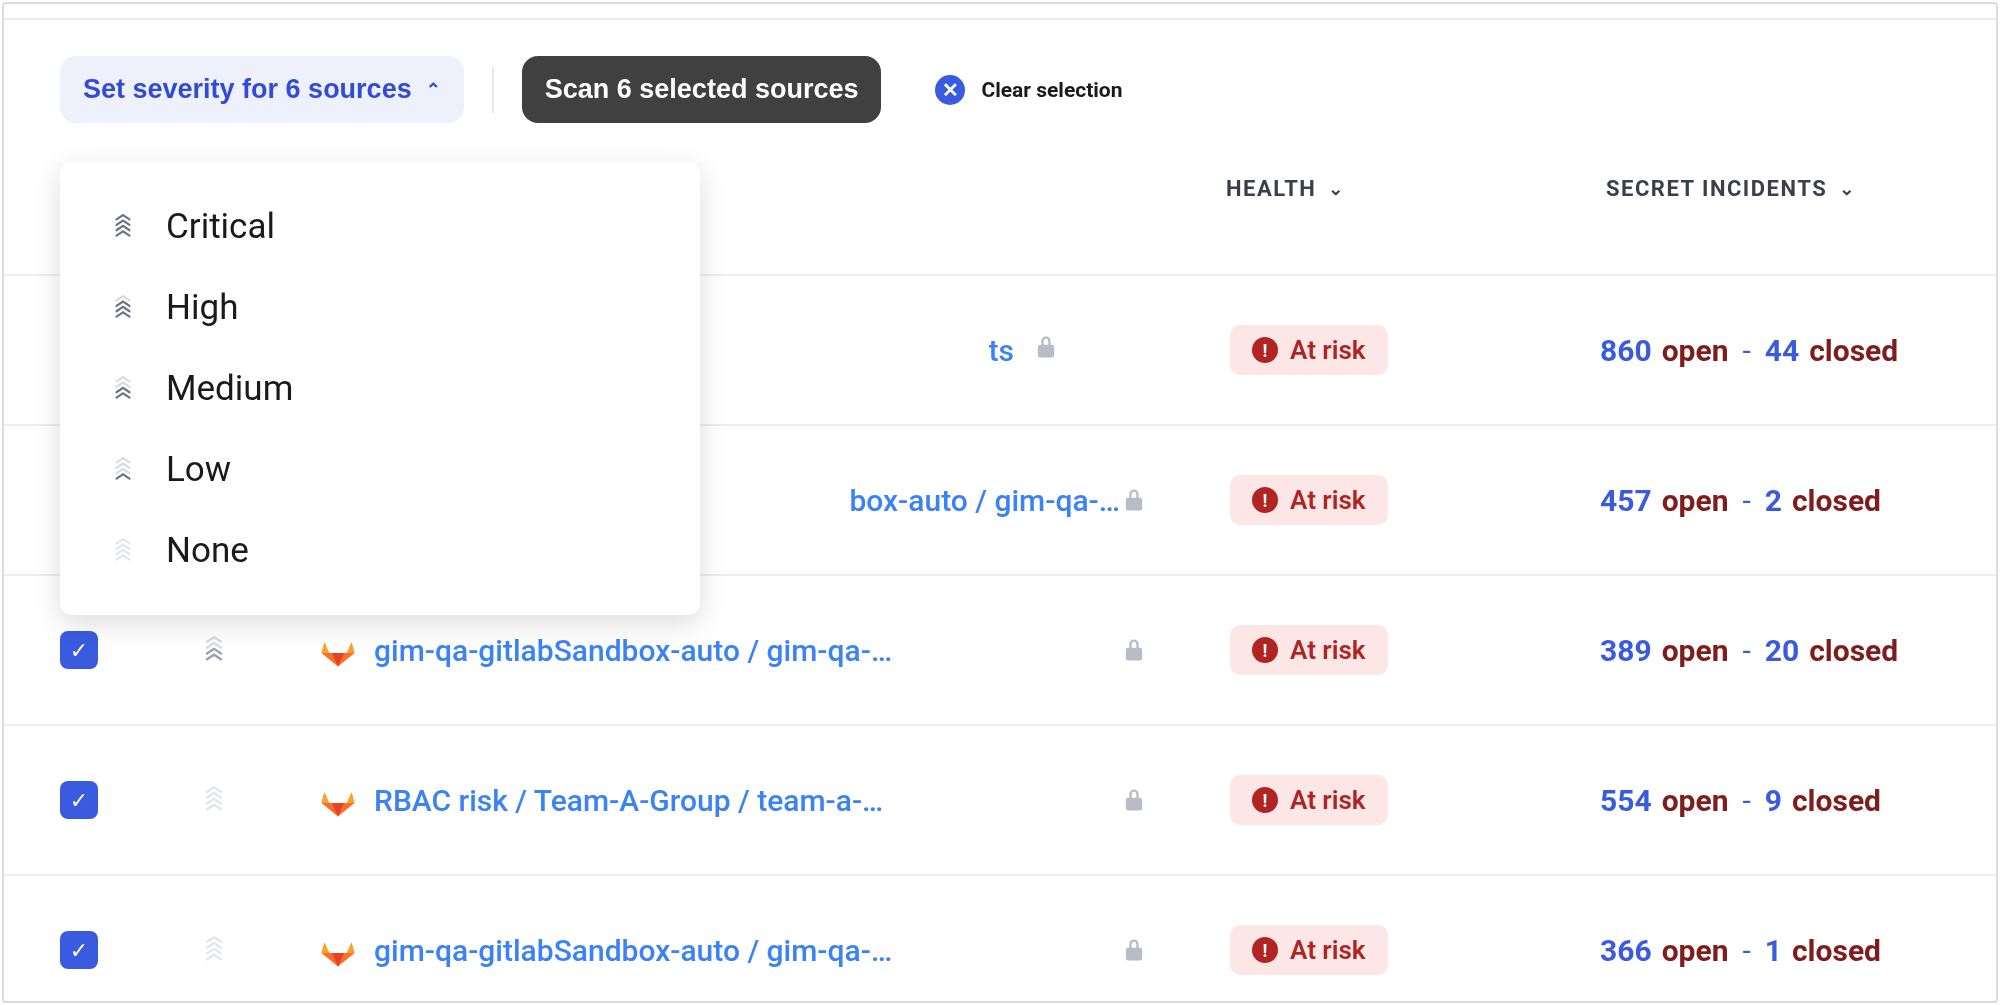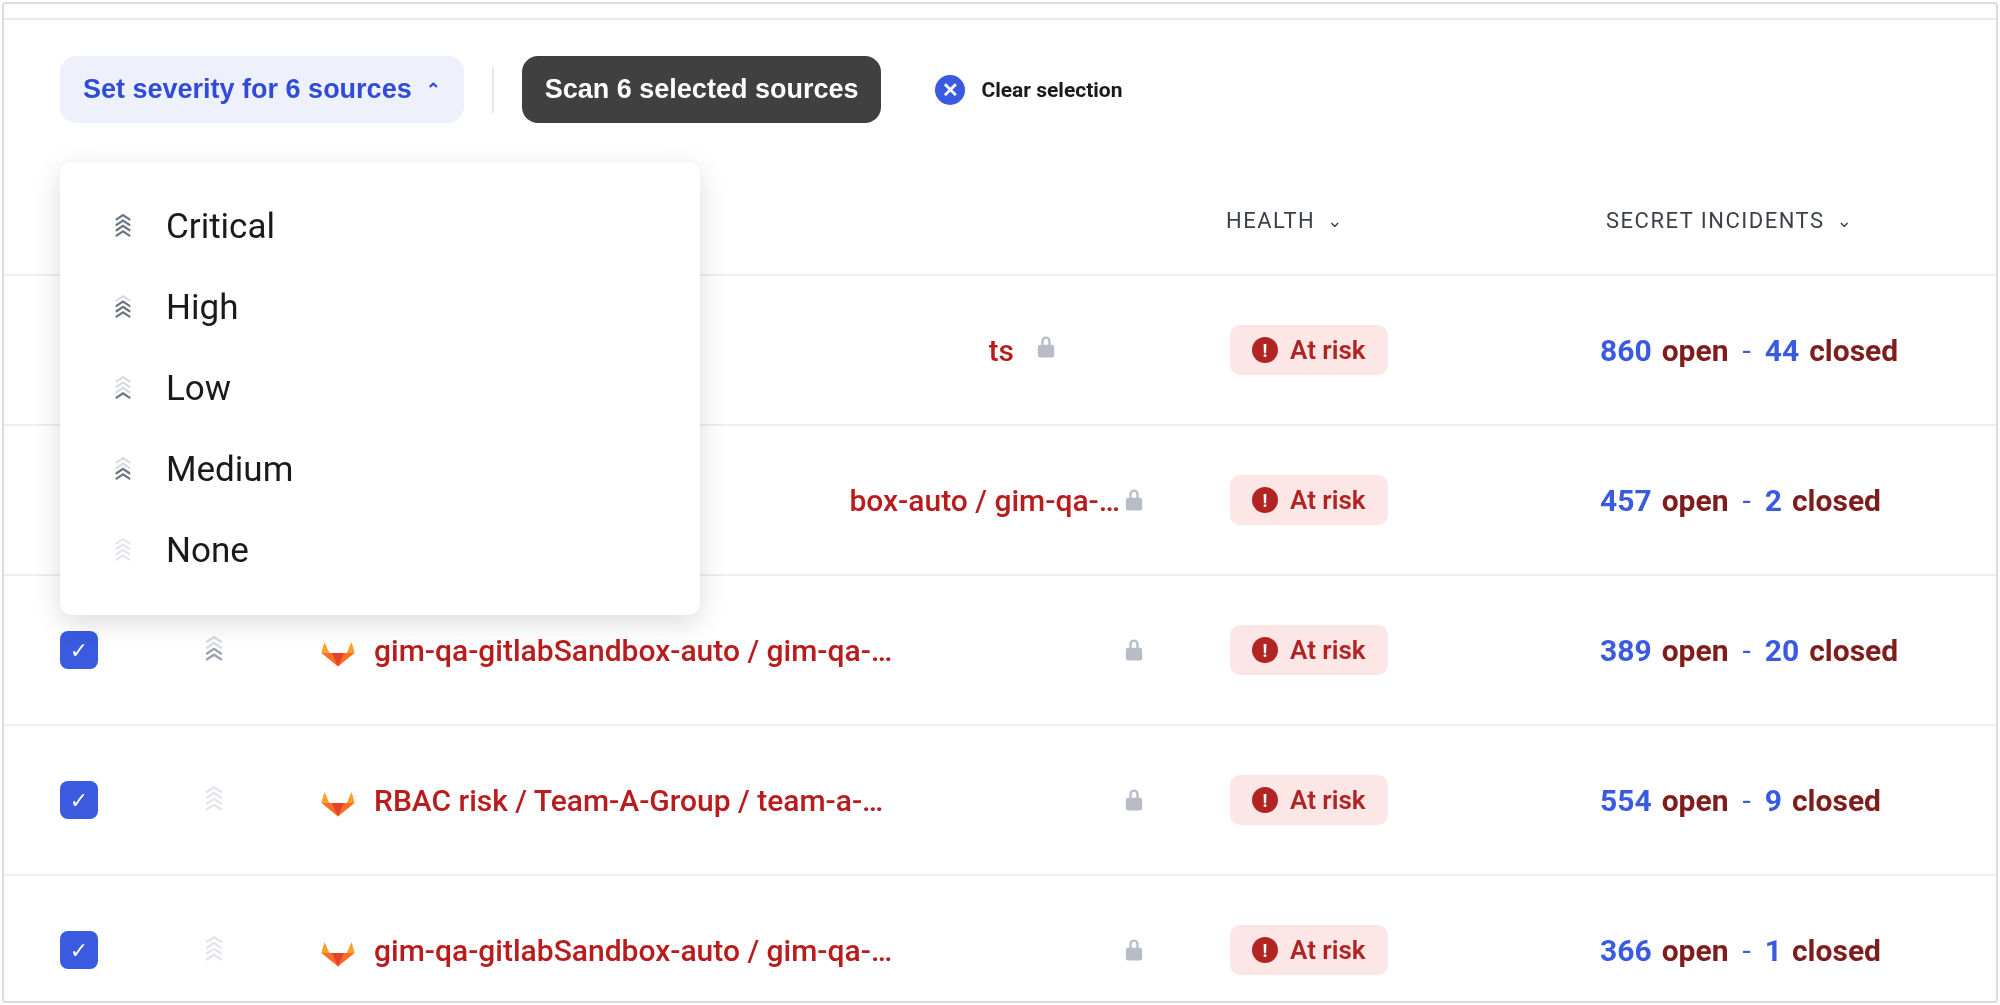--- a/index.html
+++ b/index.html
@@ -106,28 +106,28 @@
     width: 30px; height: 30px;
     display: inline-flex;
     align-items: center;
     justify-content: center;
   }
   .sev-icon svg { display:block; }
 
   
   .col-headers {
     position: absolute;
-    top: 204px;
+    top: 172px;
     right: 0;
     display: flex;
     gap: 0;
     font-size: 22px;
     letter-spacing: 1.5px;
     color: #3a3f4a;
-    font-weight: 400;
+    font-weight: 700;
   }
   .col-headers .col {
     display: inline-flex;
     align-items: center;
     gap: 12px;
     padding: 0 30px;
   }
   .col-health { width: 380px; justify-content: flex-start; padding-left: 60px;}
   .col-incidents { width: 420px; justify-content: flex-start; padding-left: 20px;}
   .hdr-caret { font-size: 18px; color: #3a3f4a; }
@@ -156,21 +156,21 @@
   .sev-col {
     display: inline-flex;
     align-items: center;
     justify-content: flex-start;
     color: #9aa0ad;
   }
   .source-name {
     display: inline-flex;
     align-items: center;
     gap: 18px;
-    color: #b91c1c;
+    color: #3b82f6;
     font-size: 30px;
     font-weight: 500;
     overflow: hidden;
     white-space: nowrap;
   }
   .source-name .txt {
     overflow: hidden;
     text-overflow: ellipsis;
     max-width: 720px;
   }
@@ -258,39 +258,39 @@
           </svg>
       </span>
       <span>High</span>
     </div>
     <div class="sev-item">
       <span class="sev-icon">
         <svg width="26" height="26" viewBox="0 0 24 24">
             <g fill="none" stroke-width="2" stroke-linecap="round">
               <path stroke="#d7dae1" d="M6 5 L12 1 L18 5"></path>
               <path stroke="#d7dae1" d="M6 10 L12 6 L18 10"></path>
-              <path stroke="#d7dae1" d="M6 15 L12 11 L18 15"></path>
               <path stroke="#6b7485" d="M6 20 L12 16 L18 20"></path>
+              <path stroke="#6b7485" d="M6 15 L12 11 L18 15"></path>
             </g>
           </svg>
       </span>
-      <span>Low</span>
+      <span>Medium</span>
     </div>
     <div class="sev-item">
       <span class="sev-icon">
         <svg width="26" height="26" viewBox="0 0 24 24">
             <g fill="none" stroke-width="2" stroke-linecap="round">
               <path stroke="#d7dae1" d="M6 5 L12 1 L18 5"></path>
               <path stroke="#d7dae1" d="M6 10 L12 6 L18 10"></path>
+              <path stroke="#d7dae1" d="M6 15 L12 11 L18 15"></path>
               <path stroke="#6b7485" d="M6 20 L12 16 L18 20"></path>
-              <path stroke="#6b7485" d="M6 15 L12 11 L18 15"></path>
             </g>
           </svg>
       </span>
-      <span>Medium</span>
+      <span>Low</span>
     </div>
     <div class="sev-item">
       <span class="sev-icon">
         <svg width="26" height="26" viewBox="0 0 24 24">
             <g fill="none" stroke="#e3e5ec" stroke-width="2" stroke-linecap="round">
               <path d="M6 20 L12 16 L18 20"></path>
               <path d="M6 15 L12 11 L18 15"></path>
               <path d="M6 10 L12 6 L18 10"></path>
               <path d="M6 5 L12 1 L18 5"></path>
             </g>

